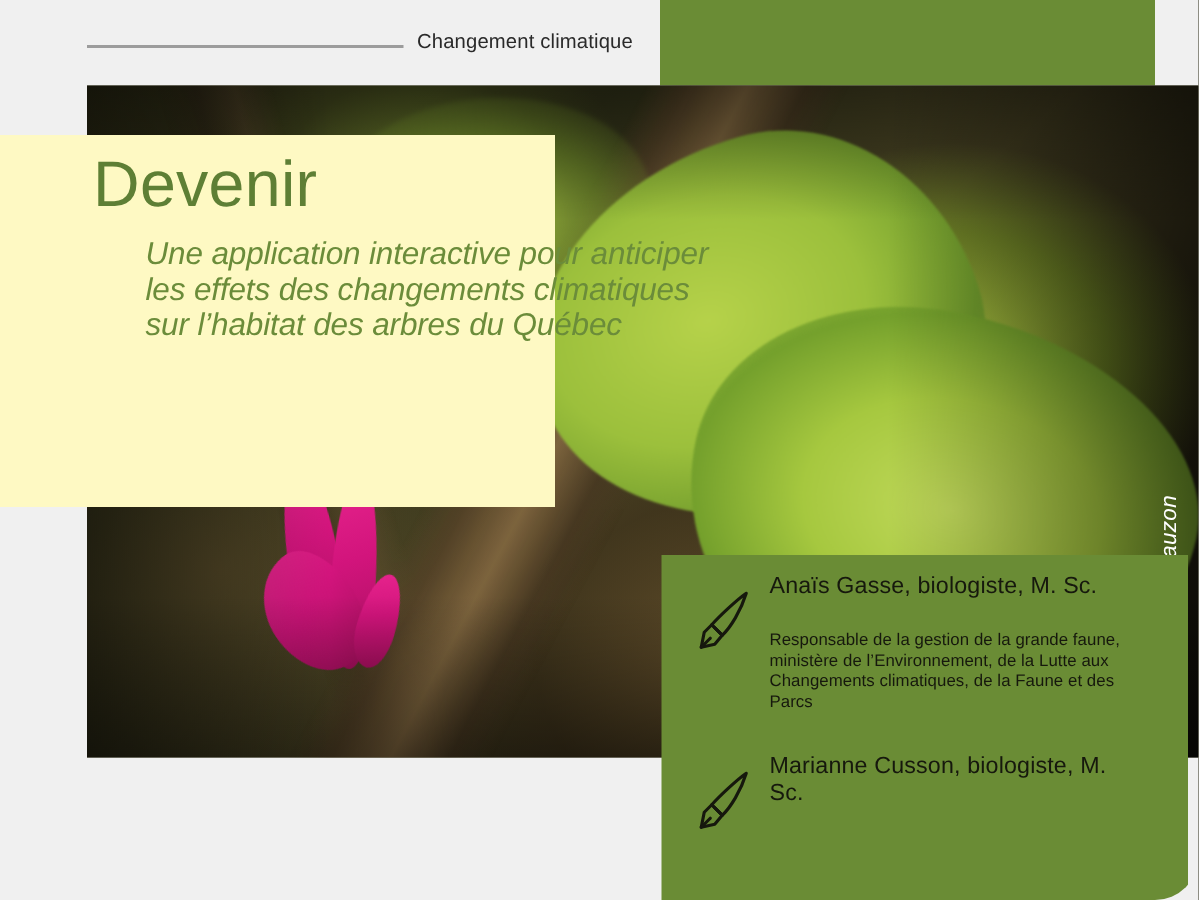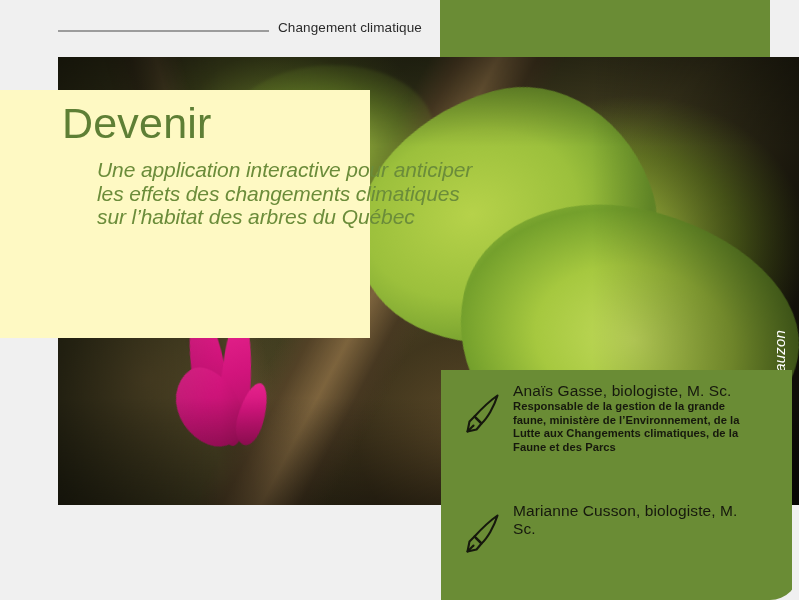--- a/index.html
+++ b/index.html
@@ -125,22 +125,22 @@
   .speaker.s2{top:132px;}
   .sp-icon{
     position:absolute;left:20px;top:10px;width:42px;height:50px;
   }
   .sp-body{position:absolute;left:72px;width:248px;}
   .sp-name{
     font-size:15.5px;line-height:1.16;color:#16180d;font-weight:400;
     letter-spacing:.1px;
   }
   .sp-role{
-    margin-top:0;
-    font-size:11.2px;line-height:1.22;color:#16180d;font-weight:700;
+    margin-top:21px;
+    font-size:11.2px;line-height:1.22;color:#16180d;font-weight:400;
     letter-spacing:.05px;
   }
 </style>
 </head>
 <body>
 
 <div id="stage">
 
   <div class="header-rule"></div>
   <div class="header-kicker">Changement climatique</div>

